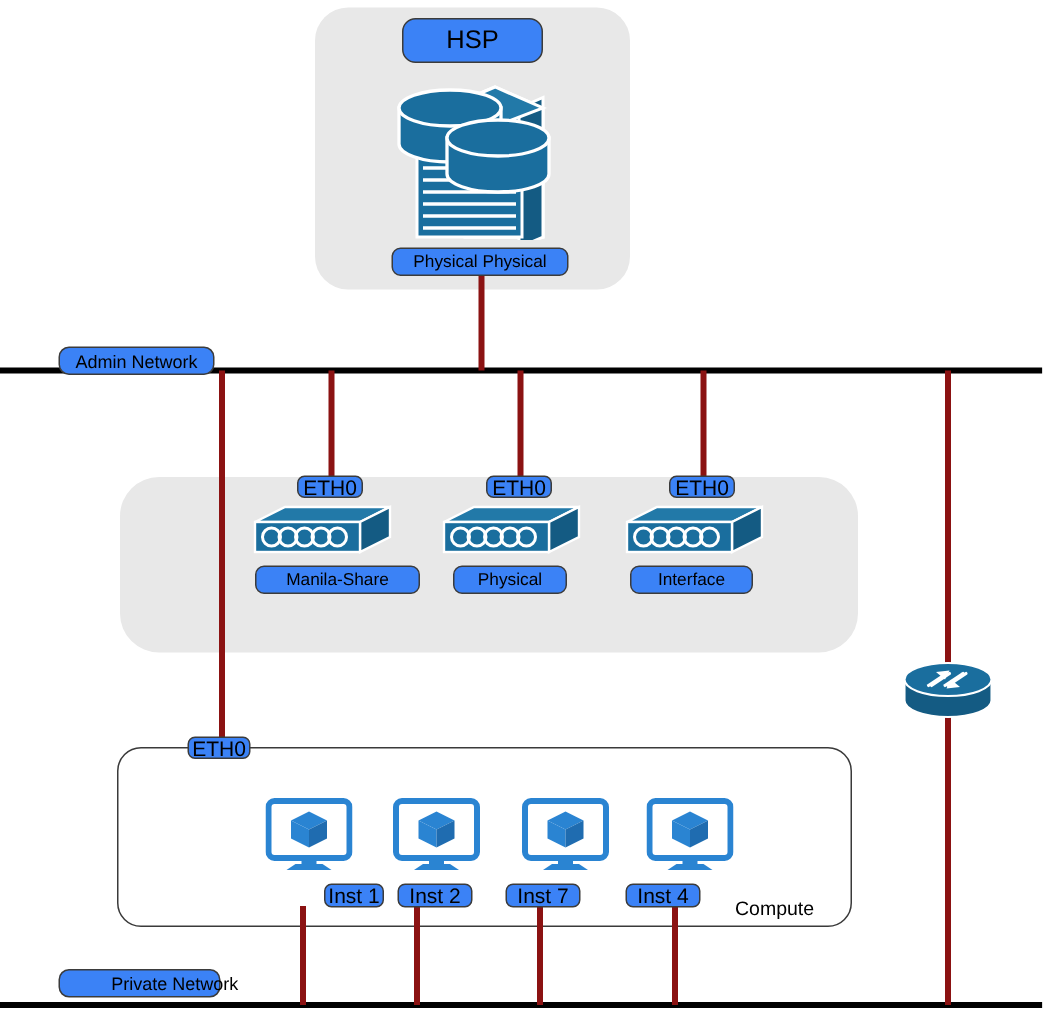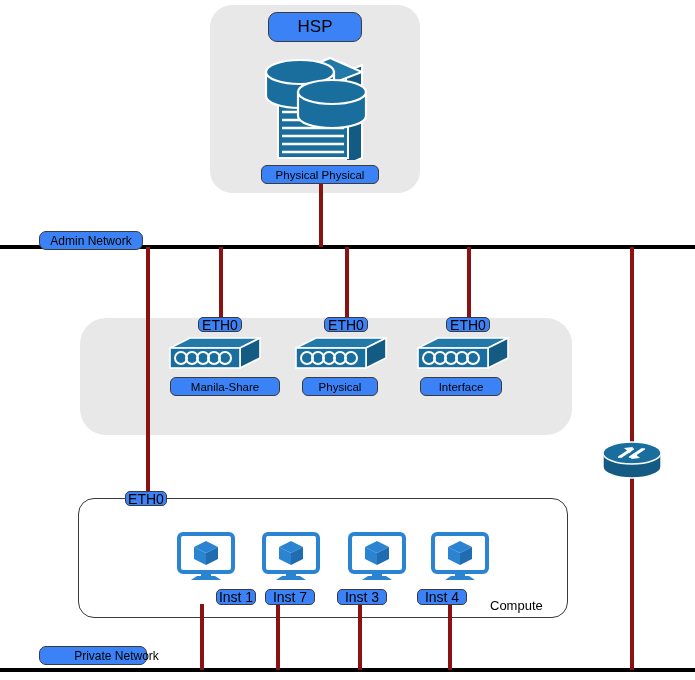--- a/index.html
+++ b/index.html
@@ -241,33 +241,33 @@
   <div class="icon" style="left:262px; top:532px;">
     <svg width="58" height="52" viewBox="0 0 58 52">
       <rect x="2" y="2" width="54" height="38" rx="4" fill="none" stroke="#2a84d2" stroke-width="4"></rect>
       <rect x="24" y="40" width="10" height="6" fill="#2a84d2"></rect>
       <path d="M14,48 L44,48 L38,44 L20,44 Z" fill="#2a84d2"></path>
       <polygon points="29,9 41,15 29,21 17,15" fill="#2a84d2"></polygon>
       <polygon points="17,15 29,21 29,33 17,27" fill="#2a84d2"></polygon>
       <polygon points="41,15 29,21 29,33 41,27" fill="#1f6cb0"></polygon>
     </svg>
   </div>
-  <div class="chip chip-sm" style="left:265px; top:589px; width:50px; height:16px;">Inst 7</div>
+  <div class="chip chip-sm" style="left:265px; top:589px; width:50px; height:16px;">Inst 2</div>
 
   <div class="icon" style="left:348px; top:532px;">
     <svg width="58" height="52" viewBox="0 0 58 52">
       <rect x="2" y="2" width="54" height="38" rx="4" fill="none" stroke="#2a84d2" stroke-width="4"></rect>
       <rect x="24" y="40" width="10" height="6" fill="#2a84d2"></rect>
       <path d="M14,48 L44,48 L38,44 L20,44 Z" fill="#2a84d2"></path>
       <polygon points="29,9 41,15 29,21 17,15" fill="#2a84d2"></polygon>
       <polygon points="17,15 29,21 29,33 17,27" fill="#2a84d2"></polygon>
       <polygon points="41,15 29,21 29,33 41,27" fill="#1f6cb0"></polygon>
     </svg>
   </div>
-  <div class="chip chip-sm" style="left:337px; top:589px; width:50px; height:16px;">Inst 3</div>
+  <div class="chip chip-sm" style="left:337px; top:589px; width:50px; height:16px;">Inst 7</div>
 
   <div class="icon" style="left:431px; top:532px;">
     <svg width="58" height="52" viewBox="0 0 58 52">
       <rect x="2" y="2" width="54" height="38" rx="4" fill="none" stroke="#2a84d2" stroke-width="4"></rect>
       <rect x="24" y="40" width="10" height="6" fill="#2a84d2"></rect>
       <path d="M14,48 L44,48 L38,44 L20,44 Z" fill="#2a84d2"></path>
       <polygon points="29,9 41,15 29,21 17,15" fill="#2a84d2"></polygon>
       <polygon points="17,15 29,21 29,33 17,27" fill="#2a84d2"></polygon>
       <polygon points="41,15 29,21 29,33 41,27" fill="#1f6cb0"></polygon>
     </svg>

